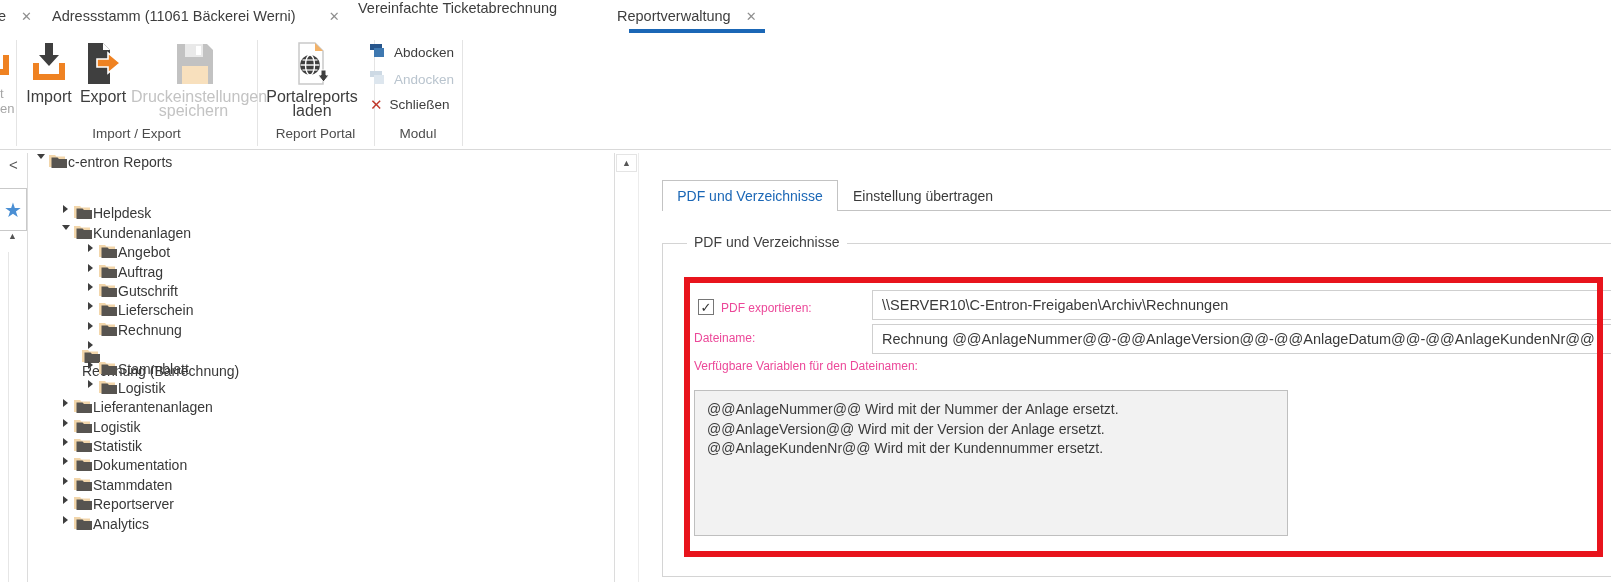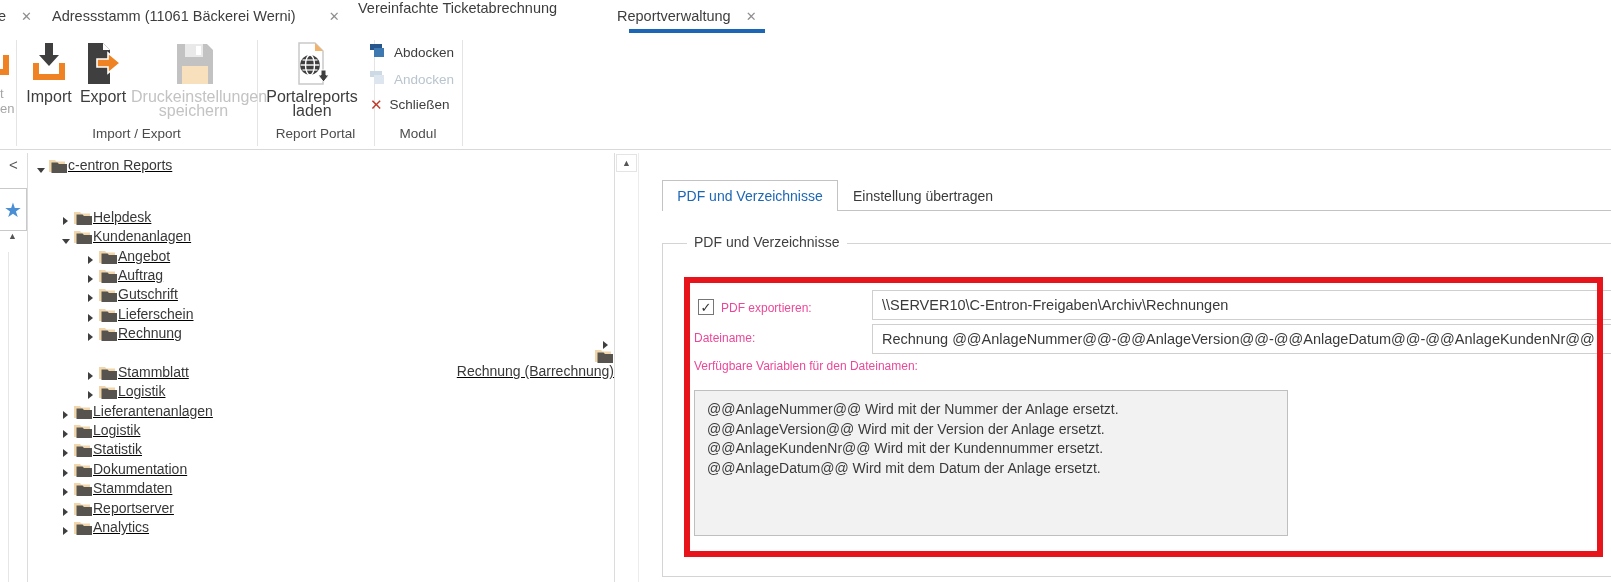--- a/index.html
+++ b/index.html
@@ -33,21 +33,21 @@
   #left-strip-border{position:absolute;left:27px;top:153px;width:1px;height:429px;background:#dcdcdc;}
   #collapse-arrow{position:absolute;left:9px;top:156px;font-size:15px;color:#555;}
   #star-box{position:absolute;left:-1px;top:188px;width:28px;height:43px;border:1px solid #c9c9c9;
             display:flex;align-items:center;justify-content:center;background:#fff;}
   #star-box .star{color:#4a8fd4;font-size:20px;line-height:1;}
   #left-scroll-up{position:absolute;left:8px;top:231px;font-size:9px;color:#555;}
   #left-track{position:absolute;left:8px;top:252px;width:19px;bottom:0;border-left:1px solid #e6e6e6;}
 
   
   #tree{position:absolute;left:28px;top:154px;width:586px;height:428px;overflow:hidden;}
-  .tree-row{display:flex;align-items:flex-end;height:19.4px;white-space:nowrap;cursor:default;text-decoration:underline;}
+  .tree-row{display:flex;align-items:flex-start;height:19.4px;white-space:nowrap;cursor:default;}
   .tree-row .expander{width:17px;display:flex;justify-content:center;align-items:center;}
   .tree-row .exp-icon{width:0;height:0;}
   .tree-row.collapsed .exp-icon{border-left:5.5px solid #3f3f3f;border-top:4.5px solid transparent;border-bottom:4.5px solid transparent;}
   .tree-row.expanded  .exp-icon{border-top:5.5px solid #3f3f3f;border-left:4.5px solid transparent;border-right:4.5px solid transparent;}
   .tree-row .folder{display:flex;align-items:center;margin-right:1px;}
   .tree-row .tree-label{font-size:14px;color:#383838;}
   #tree-border{position:absolute;left:614px;top:153px;width:1px;height:429px;background:#dcdcdc;}
   #tree-scroll{position:absolute;left:615px;top:153px;width:24px;height:429px;border-right:1px solid #ececec;background:#fff;}
   #tree-scroll .up{position:absolute;left:1px;top:1px;width:21px;height:18px;border:1px solid #e4e4e4;
                    display:flex;align-items:center;justify-content:center;font-size:9px;color:#555;background:#fff;}
@@ -470,17 +470,16 @@
 
   <div class="flabel" id="lbl-vars">Verfügbare Variablen für den Dateinamen:</div>
   <div id="vars-box">
 
       <div class="var-line">@@AnlageNummer@@ Wird mit der Nummer der Anlage ersetzt.</div>
 
       <div class="var-line">@@AnlageVersion@@ Wird mit der Version der Anlage ersetzt.</div>
 
       <div class="var-line">@@AnlageKundenNr@@ Wird mit der Kundennummer ersetzt.</div>
 
-      <div class="var-line">@@AnlageDatum@@ Wird mit dem Datum der Anlage ersetzt.</div>
     </div>
 
   <div id="red-annotation"></div>
 </div>
 
 </body></html>

